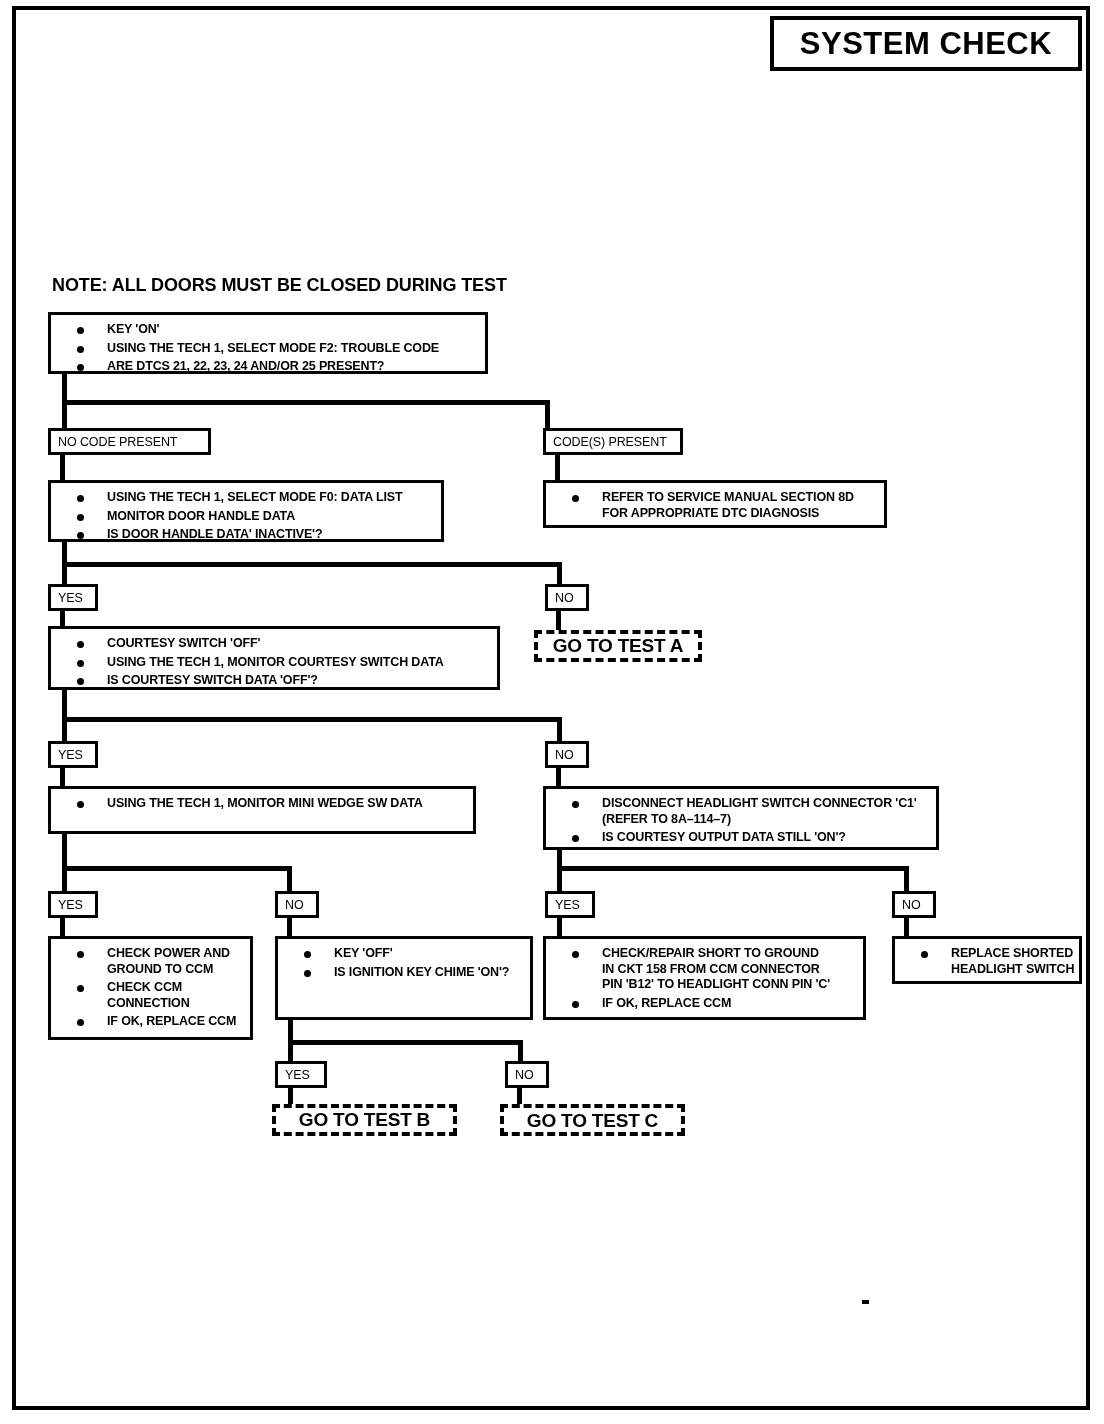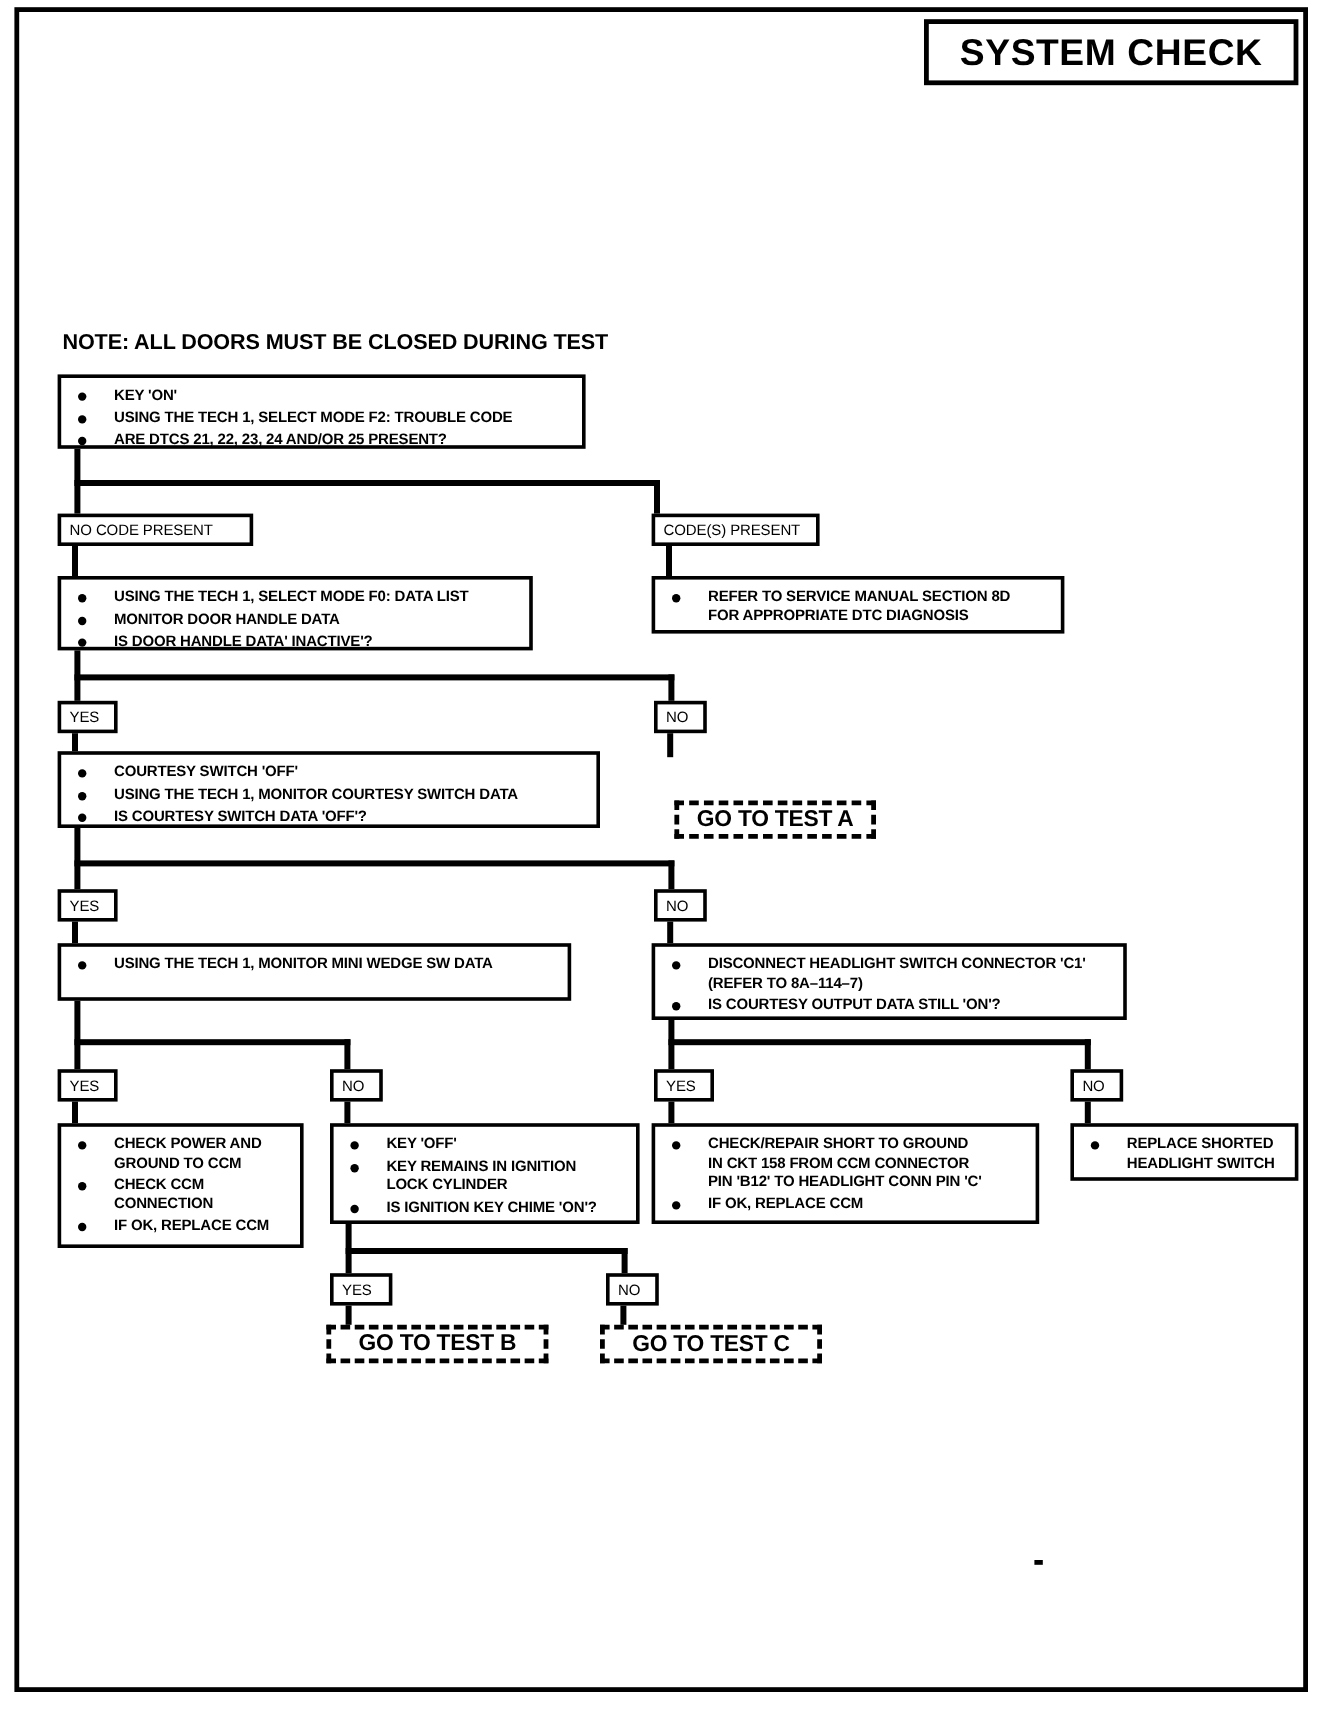--- a/index.html
+++ b/index.html
@@ -27,21 +27,21 @@
   #note{
     position:absolute;left:52px;top:275px;
     font-size:18px;font-weight:bold;letter-spacing:-0.1px;white-space:nowrap;
   }
 
   
   .fbox{
     position:absolute;box-sizing:border-box;
     border:3px solid #000;background:#fff;
     font-size:12.5px;font-weight:bold;letter-spacing:-0.15px;
-    padding:7px 8px 6px 8px;
+    padding:7px 8px 6px 20px;
   }
   .fbox ul{list-style:none;margin:0;padding:0;}
   .fbox li{
     position:relative;padding-left:36px;margin:0 0 3px 0;line-height:15.5px;
     white-space:nowrap;
   }
   .fbox li:last-child{margin-bottom:0;}
   .fbox li::before{
     content:"";position:absolute;left:6px;top:5px;
     width:7px;height:7px;border-radius:50%;background:#000;
@@ -130,21 +130,21 @@
 <div class="lbox" style="left:48px;top:584px;width:50px;">
   <span>YES</span>
 </div>
 <div class="lbox" style="left:545px;top:584px;width:44px;">
   <span>NO</span>
 </div>
 
 <div class="vline" style="left:60px;top:611px;height:18px;"></div>
 <div class="vline" style="left:556px;top:611px;height:20px;"></div>
 
-<div class="dbox" style="left:562px;top:630px;width:168px;height:32px;margin-top:37px;">
+<div class="dbox" style="left:534px;top:630px;width:168px;height:32px;">
   <span>GO TO TEST A</span>
 </div>
 
 <div class="fbox" style="left:48px;top:626px;width:452px;height:64px;">
   <ul>
     <li>COURTESY SWITCH 'OFF'</li>
     <li>USING THE TECH 1, MONITOR COURTESY SWITCH DATA</li>
     <li>IS COURTESY SWITCH DATA 'OFF'?</li>
   </ul>
 </div>
@@ -215,24 +215,20 @@
       <span>CHECK CCM</span>
       <span class="cont">CONNECTION</span>
     </li>
     <li>IF OK, REPLACE CCM</li>
   </ul>
 </div>
 
 <div class="fbox" style="left:275px;top:936px;width:258px;height:84px;">
   <ul>
     <li>KEY 'OFF'</li>
-    <li>
-      <span>KEY REMAINS IN IGNITION</span>
-      <span class="cont">LOCK CYLINDER</span>
-    </li>
     <li>IS IGNITION KEY CHIME 'ON'?</li>
   </ul>
 </div>
 
 <div class="fbox" style="left:543px;top:936px;width:323px;height:84px;">
   <ul>
     <li>
       <span>CHECK/REPAIR SHORT TO GROUND</span>
       <span class="cont">IN CKT 158 FROM CCM CONNECTOR</span>
       <span class="cont">PIN 'B12' TO HEADLIGHT CONN PIN 'C'</span>

